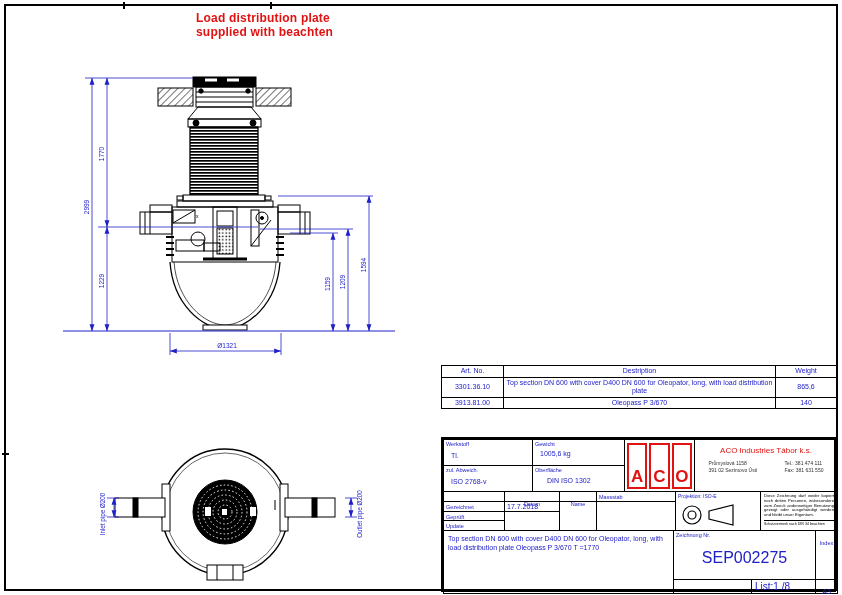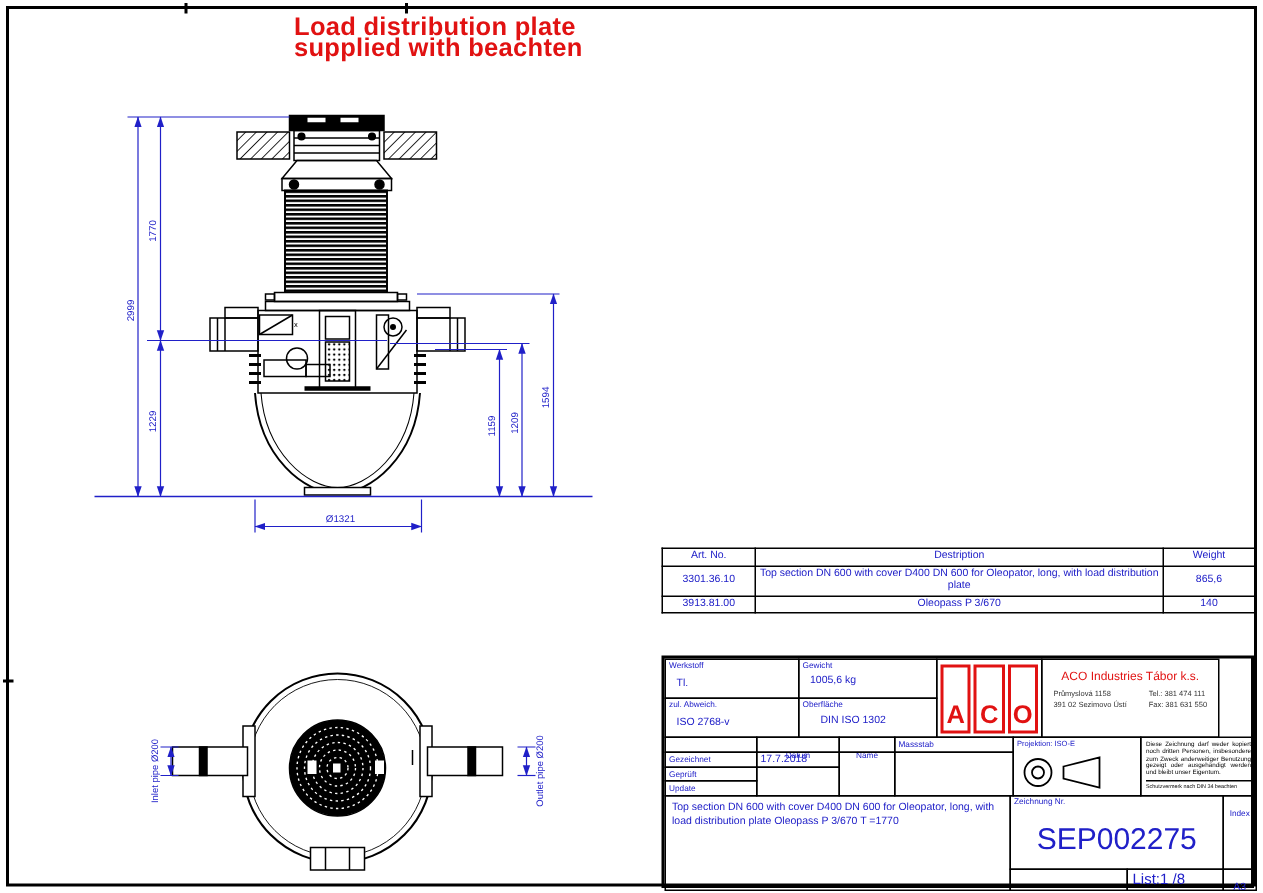--- a/index.html
+++ b/index.html
@@ -1,21 +1,21 @@
 <!DOCTYPE html>
 <html><head>
 <meta charset="utf-8">
 <style>
   html,body{margin:0;padding:0;background:#fff;}
   .sheet{position:relative;width:842px;height:595px;background:#fff;overflow:hidden;
          font-family:"Liberation Sans","DejaVu Sans",sans-serif;color:#000;}
   .abs{position:absolute;box-sizing:border-box;}
   .frame{left:4px;top:4px;width:834px;height:587px;border:2px solid #000;}
   .tick{background:#000;}
-  .note{left:196px;top:11px;color:#e11212;font-size:17px;line-height:14px;font-weight:600;letter-spacing:.2px;white-space:nowrap;}
+  .note{left:196px;top:11px;color:#e11212;font-size:12px;line-height:14px;font-weight:600;letter-spacing:.2px;white-space:nowrap;}
   
   table.parts{position:absolute;left:441px;top:365px;width:395px;border-collapse:collapse;
               font-size:7px;color:#2020c8;table-layout:fixed;}
   table.parts td,table.parts th{border:1px solid #000;padding:1px 2px;text-align:center;font-weight:normal;line-height:8.5px;}
   
   .tb{border:1px solid #000;}
   .titleblock{left:441px;top:437px;width:395px;height:155px;border:2px solid #000;}
   .lbl{position:absolute;left:2px;top:1px;font-size:5.5px;color:#2020c8;white-space:nowrap;}
   .val{position:absolute;left:7px;top:12px;font-size:7px;color:#2020c8;white-space:nowrap;}
   .logo{display:flex;gap:2px;padding:3px 2px;}
@@ -247,21 +247,21 @@
             <span>A</span>
           </div>
         <div class="lbox">
             <span>C</span>
           </div>
         <div class="lbox">
             <span>O</span>
           </div>
       </div>
     </div>
-    <div class="abs tb" style="left:251px;top:0;width:119px;height:53px;">
+    <div class="abs tb" style="left:251px;top:0;width:144px;height:53px;">
       <div style="text-align:center;color:#e11212;font-size:8px;margin-top:6px;">ACO Industries Tábor k.s.</div>
       <div style="display:flex;justify-content:space-around;margin-top:5px;">
         <div class="addr">
           <div>Průmyslová 1158</div>
           <div>391 02 Sezimovo Ústí</div>
         </div>
         <div class="addr">
           <div>Tel.: 381 474 111</div>
           <div>Fax: 381 631 550</div>
         </div>
@@ -306,21 +306,21 @@
     <div class="abs tb" style="left:317px;top:52px;width:78px;height:40px;padding:2px 3px;">
       <div class="disc">Diese Zeichnung darf weder kopiert noch dritten Personen, insbesondere zum Zweck anderweitiger Benutzung gezeigt oder ausgehändigt werden und bleibt unser Eigentum.</div>
       <div class="discnote">Schutzvermerk nach DIN 34 beachten</div>
     </div>
 
     <div class="abs tb" style="left:0;top:91px;width:231px;height:64px;">
       <div style="padding:3px 4px;font-size:7px;line-height:9px;color:#2020c8;">Top section DN 600 with cover D400 DN 600 for Oleopator, long, with load distribution plate Oleopass P 3/670  T =1770</div>
     </div>
     <div class="abs tb" style="left:230px;top:91px;width:143px;height:50px;">
       <span class="lbl">Zeichnung Nr.</span>
-      <div style="text-align:center;margin-top:18px;font-size:20px;color:#2020c8;">SEP002275</div>
+      <div style="text-align:center;margin-top:18px;font-size:16px;color:#2020c8;">SEP002275</div>
     </div>
     <div class="abs tb" style="left:372px;top:91px;width:23px;height:50px;text-align:center;">
       <span style="font-size:5.5px;color:#2020c8;">Index</span>
     </div>
     <div class="abs tb" style="left:230px;top:140px;width:79px;height:15px;"></div>
     <div class="abs tb" style="left:308px;top:140px;width:65px;height:15px;">
       <span style="position:absolute;left:3px;top:1px;font-size:10px;color:#2020c8;">List:1 /8</span>
     </div>
     <div class="abs tb" style="left:372px;top:140px;width:23px;height:15px;text-align:center;">
       <span style="font-size:7px;color:#2020c8;line-height:14px;">A3</span>

